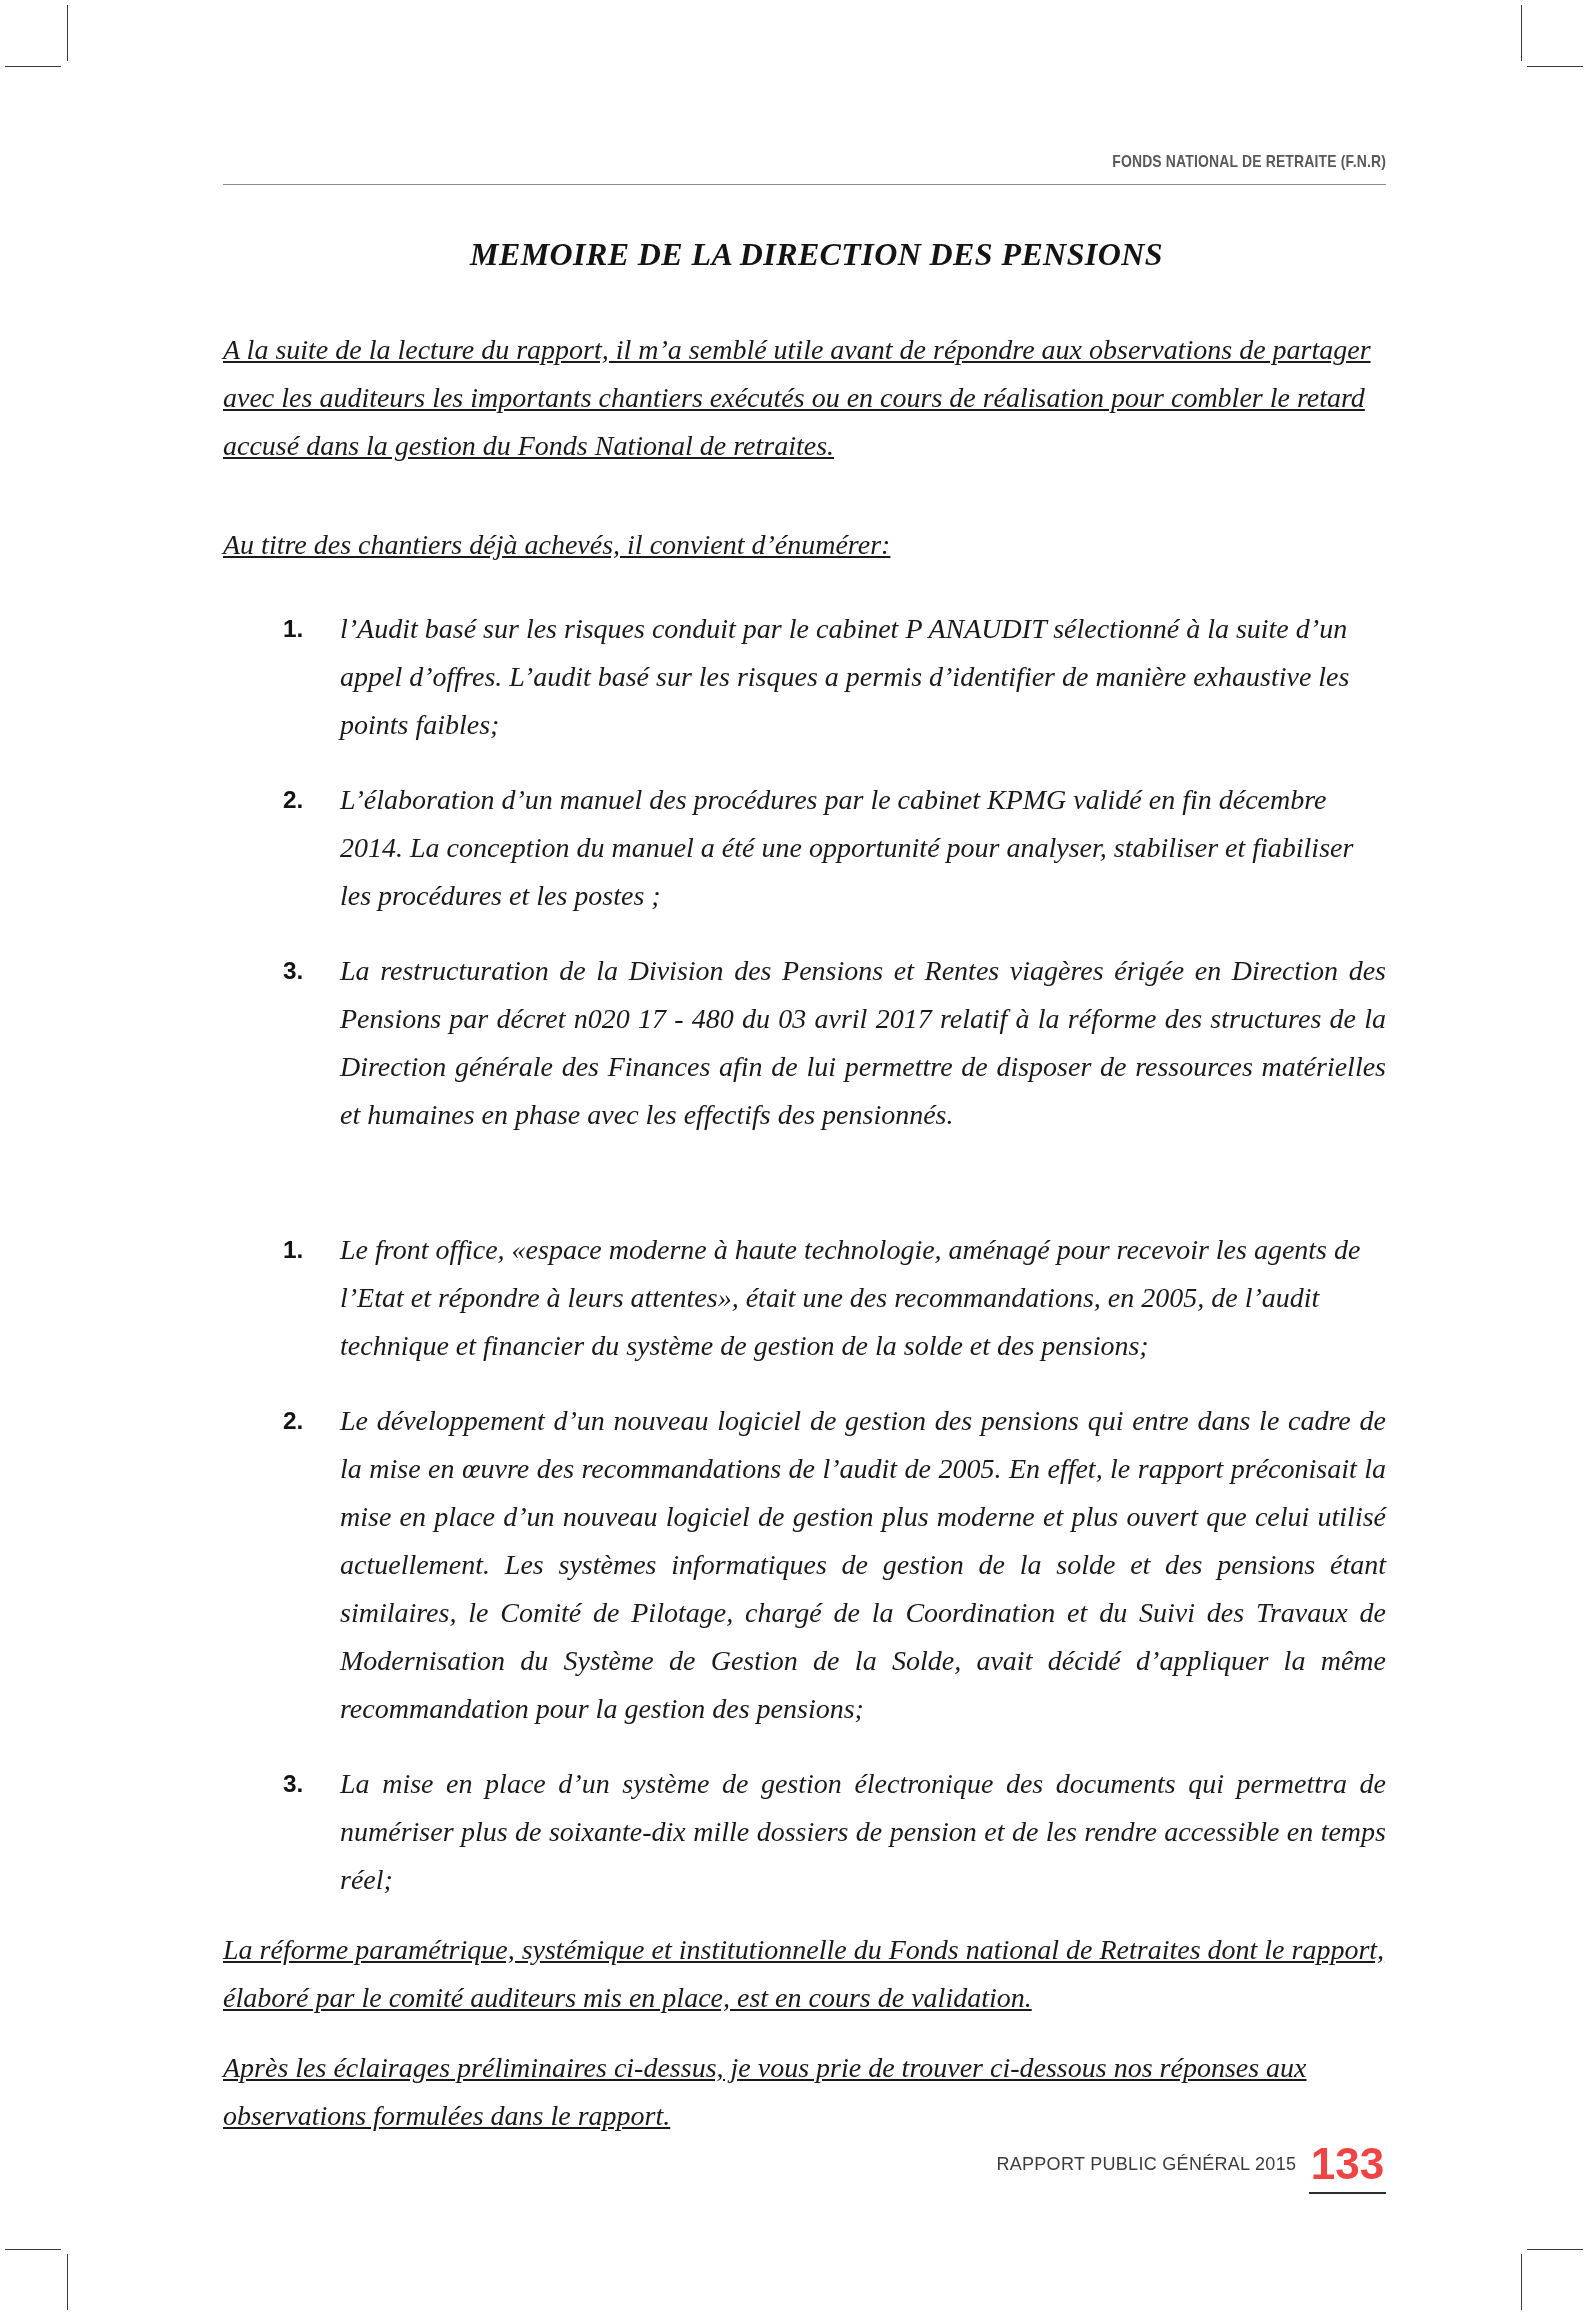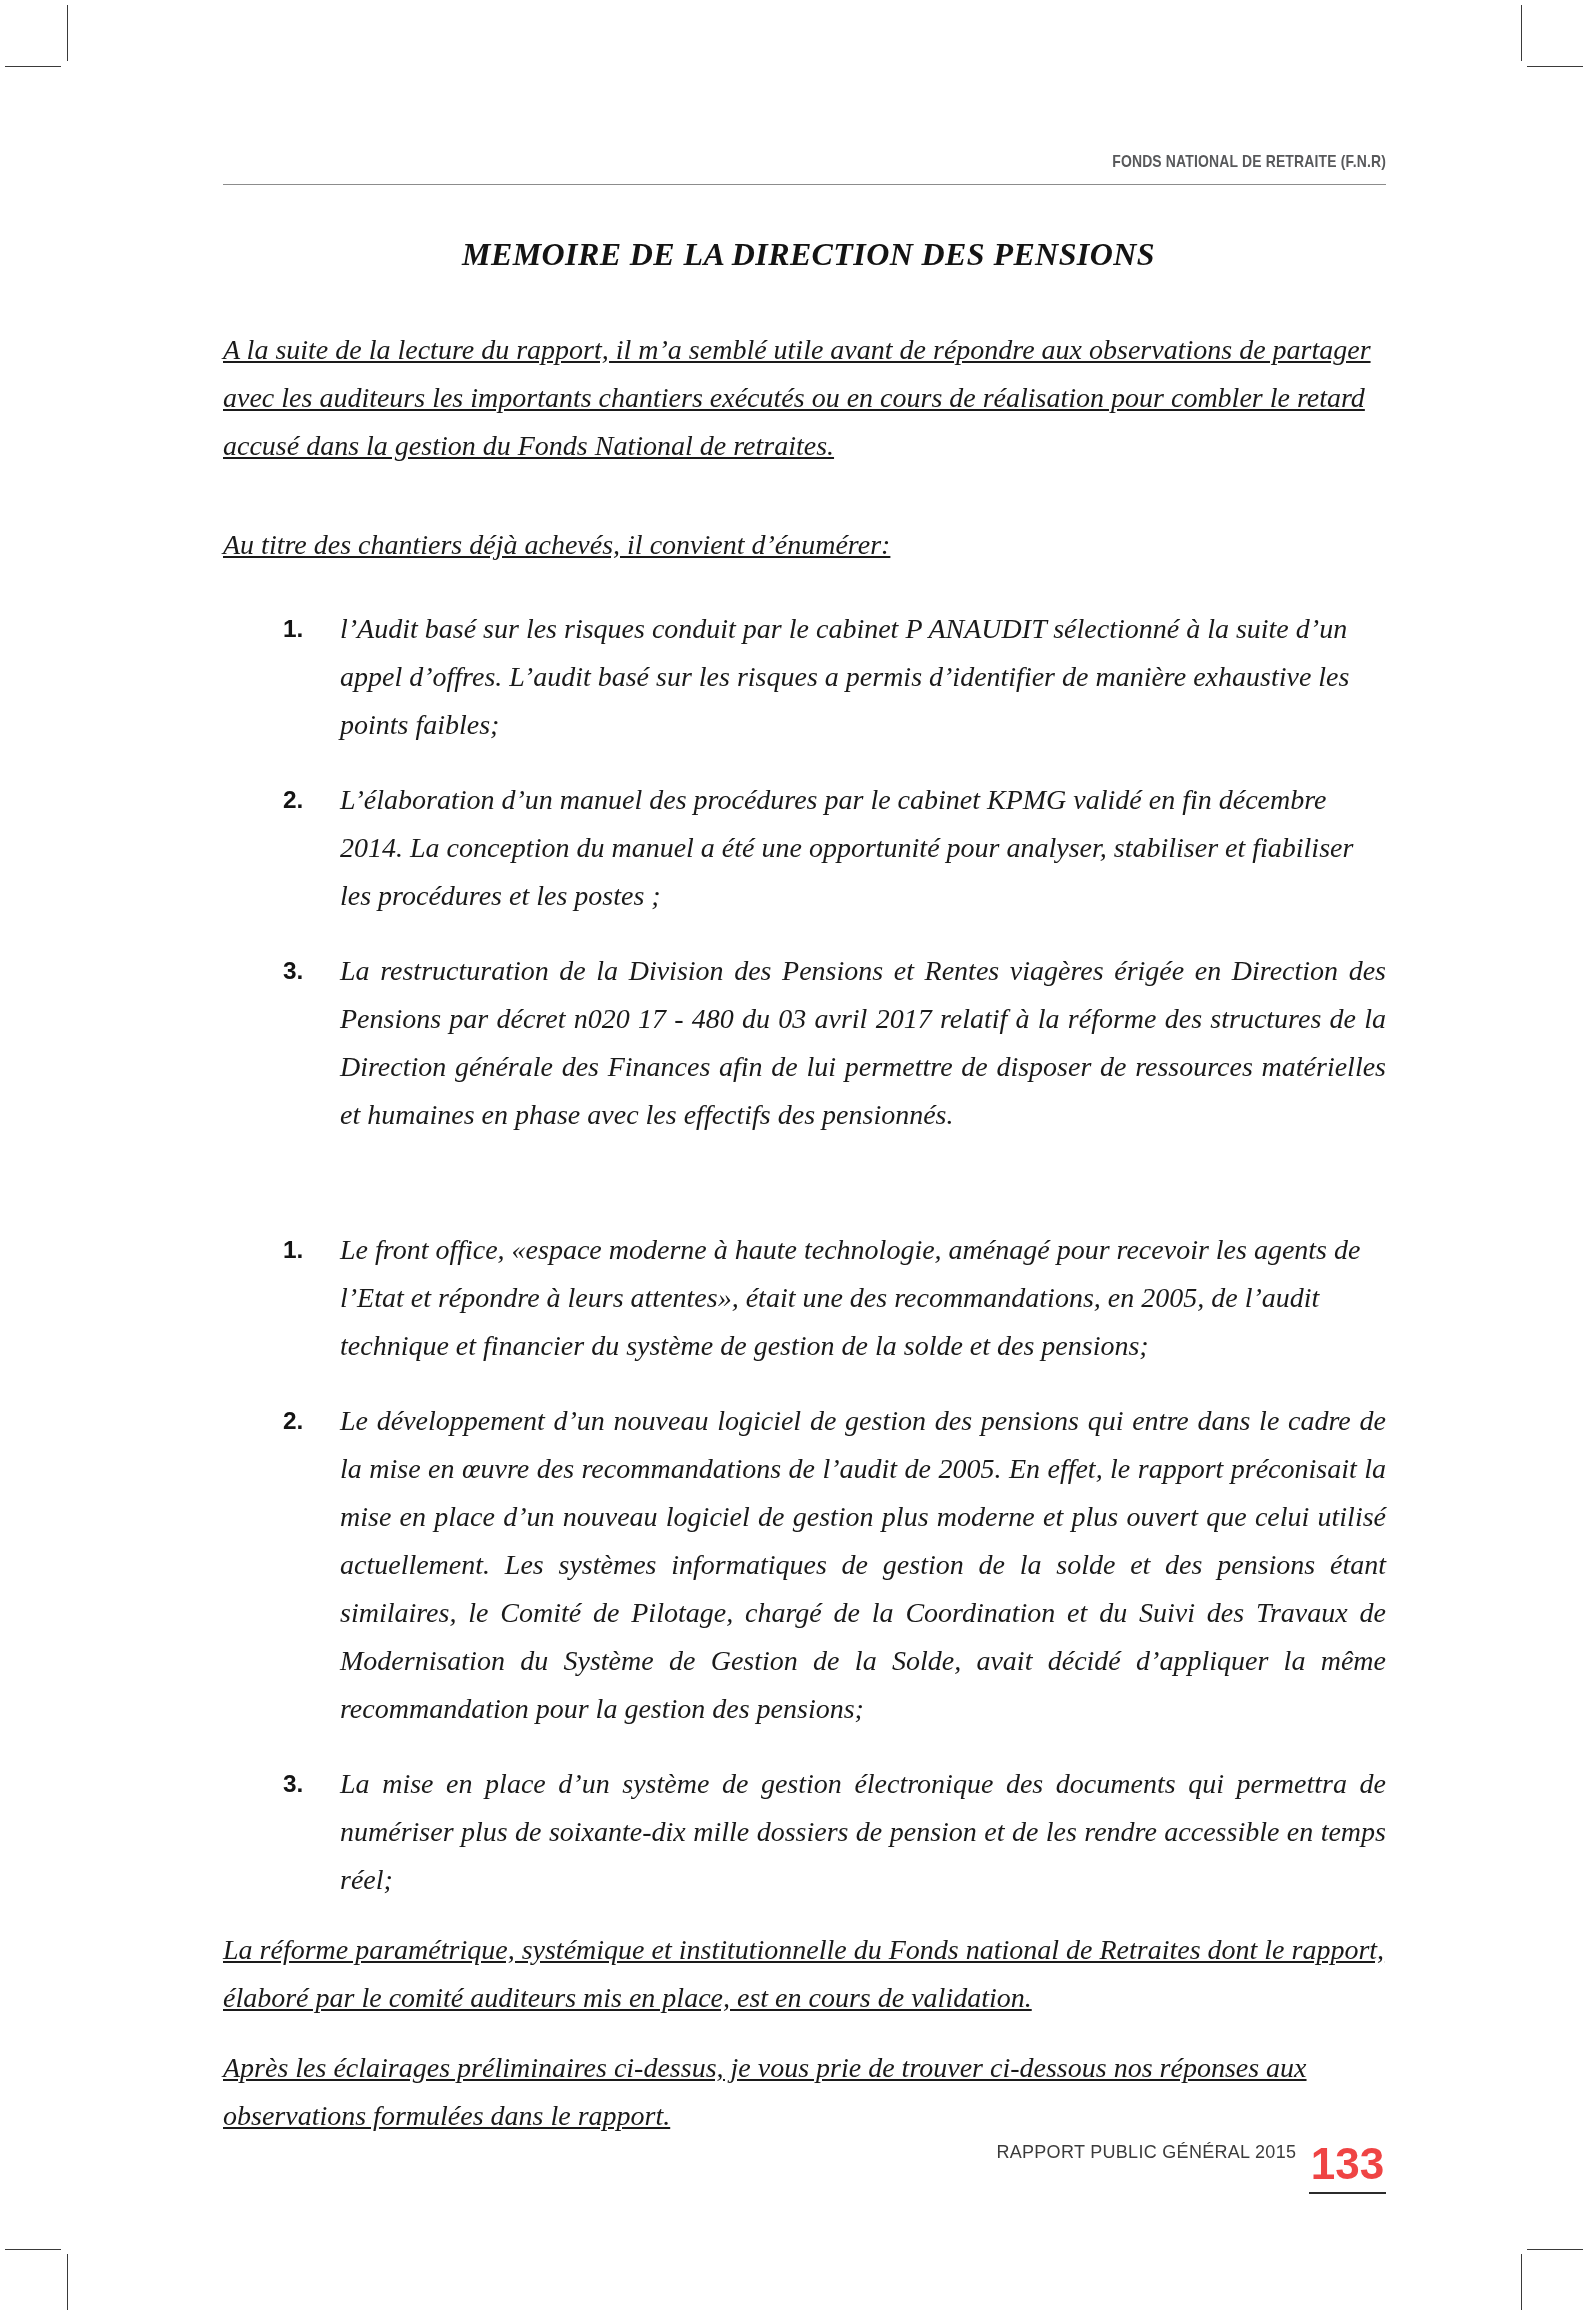--- a/index.html
+++ b/index.html
@@ -63,21 +63,21 @@
     left: 0;
     width: 1163px;
     height: 1.4px;
     background: #8c8c8c;
   }
 
   
   .doc-title {
     position: absolute;
     top: 215px;
-    left: 4px;
+    left: 12px;
     width: 100%;
     text-align: center;
     font-family: "Liberation Serif", "DejaVu Serif", serif;
     font-weight: bold;
     font-style: italic;
     font-size: 32px;
     letter-spacing: 0.4px;
     color: #141414;
     white-space: nowrap;
   }
@@ -136,21 +136,21 @@
   li.just > .txt { display: block; text-align: justify; text-align-last: left; }
   li.ragged > .txt { display: block; text-align: left; }
 
   
   .footer {
     position: absolute;
     left: 0;
     top: 2142px;
     width: 1163px;
     display: flex;
-    align-items: flex-start;
+    align-items: center;
     justify-content: flex-end;
   }
   .footer-label {
     font-family: "Liberation Sans", "DejaVu Sans", sans-serif;
     font-size: 18px;
     letter-spacing: 0.3px;
     color: #3b3b3b;
     padding-bottom: 8.1px;
     white-space: nowrap;
   }

